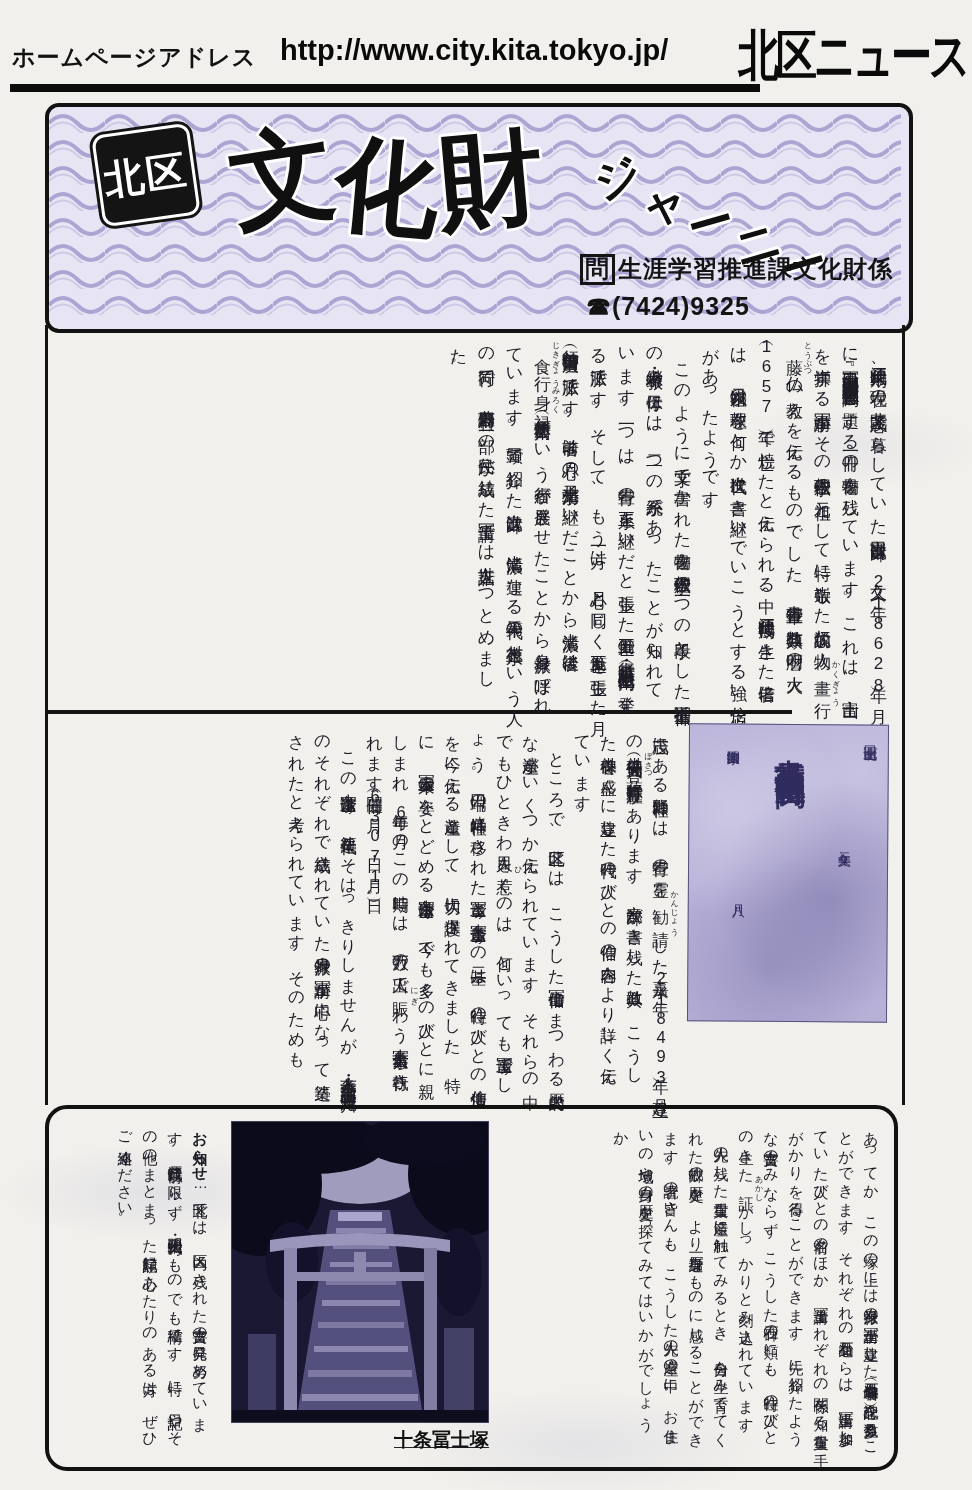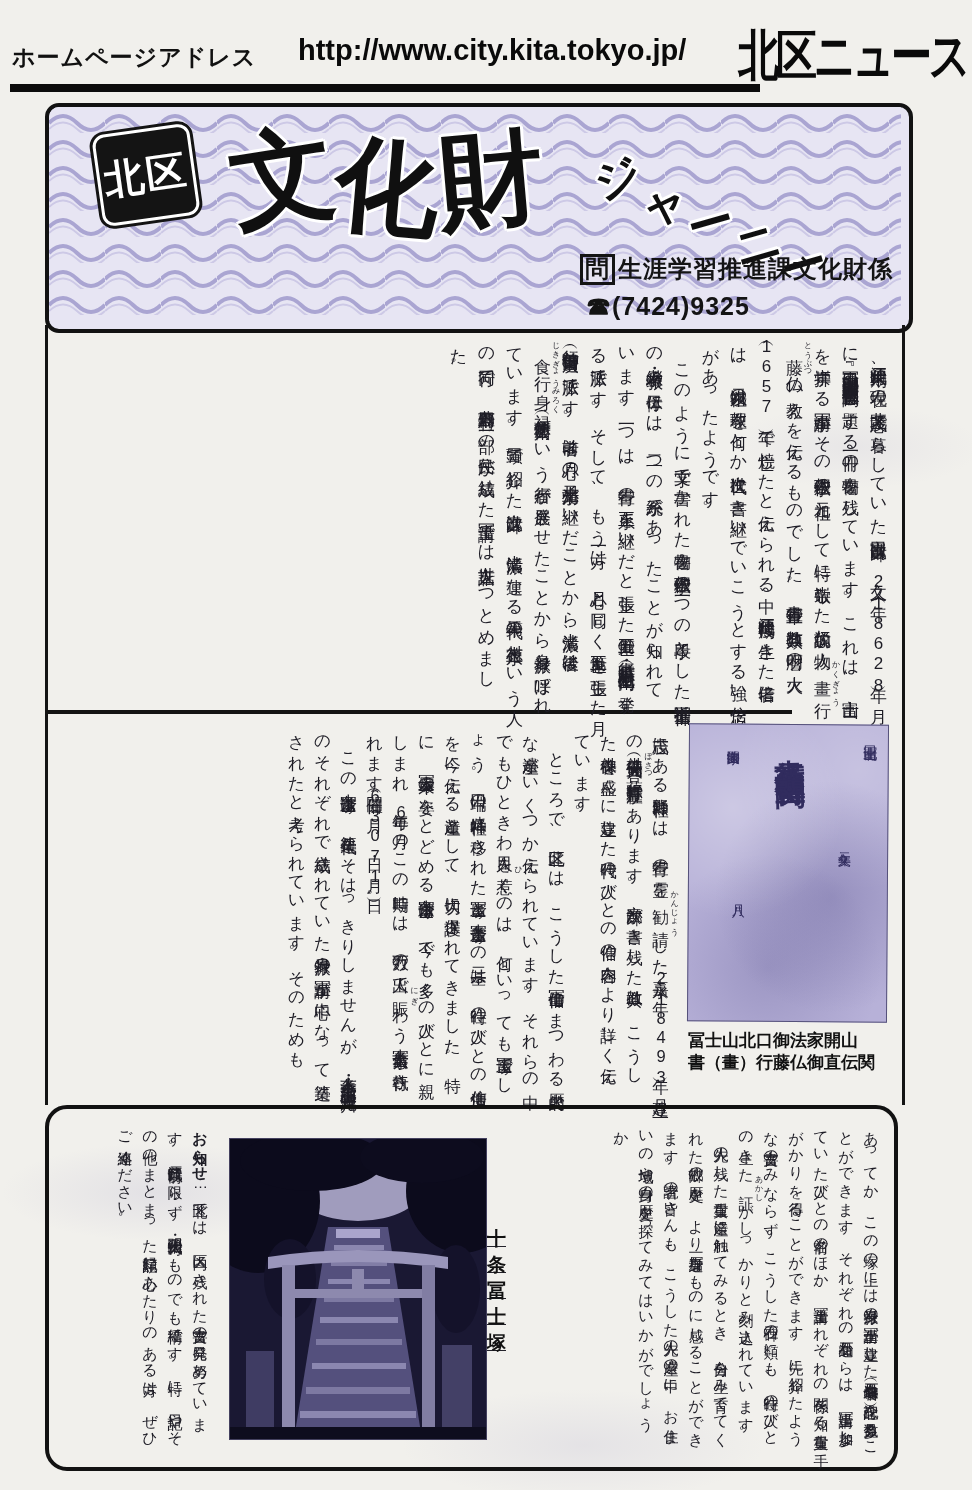--- a/index.html
+++ b/index.html
@@ -8,21 +8,21 @@
     position:relative;width:972px;height:1490px;margin:0 auto;
     background:
       radial-gradient(ellipse 220px 70px at 16% 80%, rgba(150,145,190,.16), transparent 70%),
       radial-gradient(ellipse 260px 80px at 60% 97%, rgba(150,145,190,.14), transparent 70%),
       radial-gradient(ellipse 180px 60px at 88% 30%, rgba(150,145,190,.10), transparent 70%),
       #f1f0ec;
     font-family:"Liberation Sans",sans-serif;color:#23222a;overflow:hidden;
   }
   
   .hdr-label{position:absolute;left:12px;top:42px;font-size:23px;font-weight:700;letter-spacing:1px;color:#111;text-align:center;}
-  .hdr-url{position:absolute;left:280px;top:34px;font-size:29px;font-weight:700;letter-spacing:0;color:#0a0a0a;margin-left:18px;}
+  .hdr-url{position:absolute;left:280px;top:34px;font-size:29px;font-weight:700;letter-spacing:0;color:#0a0a0a;}
   .hdr-bar{position:absolute;left:10px;top:84px;width:750px;height:8px;background:#0c0c0c;}
   .logo{position:absolute;right:4px;top:20px;font-size:50px;font-weight:900;color:#0a0a0a;
         letter-spacing:-4px;transform:scaleX(.82) scaleY(1.08);transform-origin:right top;white-space:nowrap;}
   
   .banner{position:absolute;left:45px;top:103px;width:860px;height:222px;border:4px solid #121212;
           border-radius:14px;overflow:hidden;background:#e7e5f3;}
   .banner svg.waves{position:absolute;left:0;top:0;}
   .badge{position:absolute;left:48px;top:22px;width:92px;height:86px;background:#141414;color:#fff;
          border:3px solid #fff;box-shadow:0 0 0 3px #141414;border-radius:12px;transform:rotate(-8deg);
          display:flex;align-items:center;justify-content:center;font-size:40px;font-weight:900;letter-spacing:2px;}
@@ -71,21 +71,21 @@
   .cv-rt{right:8px;top:10px;font-size:14px;}
   .cv-rb{right:34px;top:118px;font-size:13px;}
   .cv-lt{left:34px;top:16px;font-size:13px;}
   .cv-lb{left:40px;top:170px;font-size:13px;}
   .fig-cap{margin-top:8px;font-size:17px;font-weight:700;line-height:1.3;color:#111;white-space:nowrap;}
   
   .bbox{position:absolute;left:45px;top:1105px;width:853px;height:366px;border:4px solid #121212;border-radius:22px;
         display:flex;gap:16px;padding:12px 10px 10px 14px;box-sizing:border-box;background:transparent;}
   .notice{width:150px;height:332px;font-size:15px;line-height:25px;letter-spacing:.5px;}
   .notice b{font-weight:900;}
-  .photo-fig{width:260px;display:flex;flex-direction:row;align-items:center;text-decoration:underline;}
+  .photo-fig{width:260px;display:flex;flex-direction:column;align-items:flex-end;text-decoration:underline;}
   .photo-frame{border:1px solid #44415f;line-height:0;}
   .photo-cap{margin-top:4px;font-size:19px;font-weight:700;color:#111;}
   .s3{flex:1;height:332px;font-size:15px;line-height:25px;letter-spacing:.5px;}
 </style>
 </head>
 <body>
 
 <div class="page">
 
   <div class="hdr-label">ホームページアドレス</div>
@@ -129,24 +129,20 @@
       <p class="ind jp">この十条冨士塚は、築造年代こそはっきりしませんが、上十条・下十条・飛鳥山・王子・谷津（滝野川）のそれぞれで結成されていた身禄派の冨士講が中心になって築造されたと考えられています。そのためも</p>
     </div>
     <div class="fig">
       <div class="cover">
         <span class="cv cv-rt">冨士山北口</span>
         <span class="cv cv-rb">文久二年</span>
         <span class="cv cv-main">書行藤佛御直傳関</span>
         <span class="cv cv-lt">御法家開山</span>
         <span class="cv cv-lb">八月</span>
       </div>
-      <div class="fig-cap">
-        <div>冨士山北口御法家開山</div>
-        <div>書（畫）行藤仏御直伝関</div>
-      </div>
     </div>
   </div>
 
   <div class="bbox">
     <div class="vtext notice">
       <p><b>お知らせ</b><span>…北区では、区内に残された古文書の発見に努めています。江戸時代以前に限らず、明治・大正時代のものでも結構です。特に、日記やその他のまとまった記録類に心あたりのある方は、ぜひご連絡ください。</span></p>
     </div>
     <div class="photo-fig">
       <div class="photo-frame">
         <svg width="256" height="300" viewBox="0 0 256 300">

